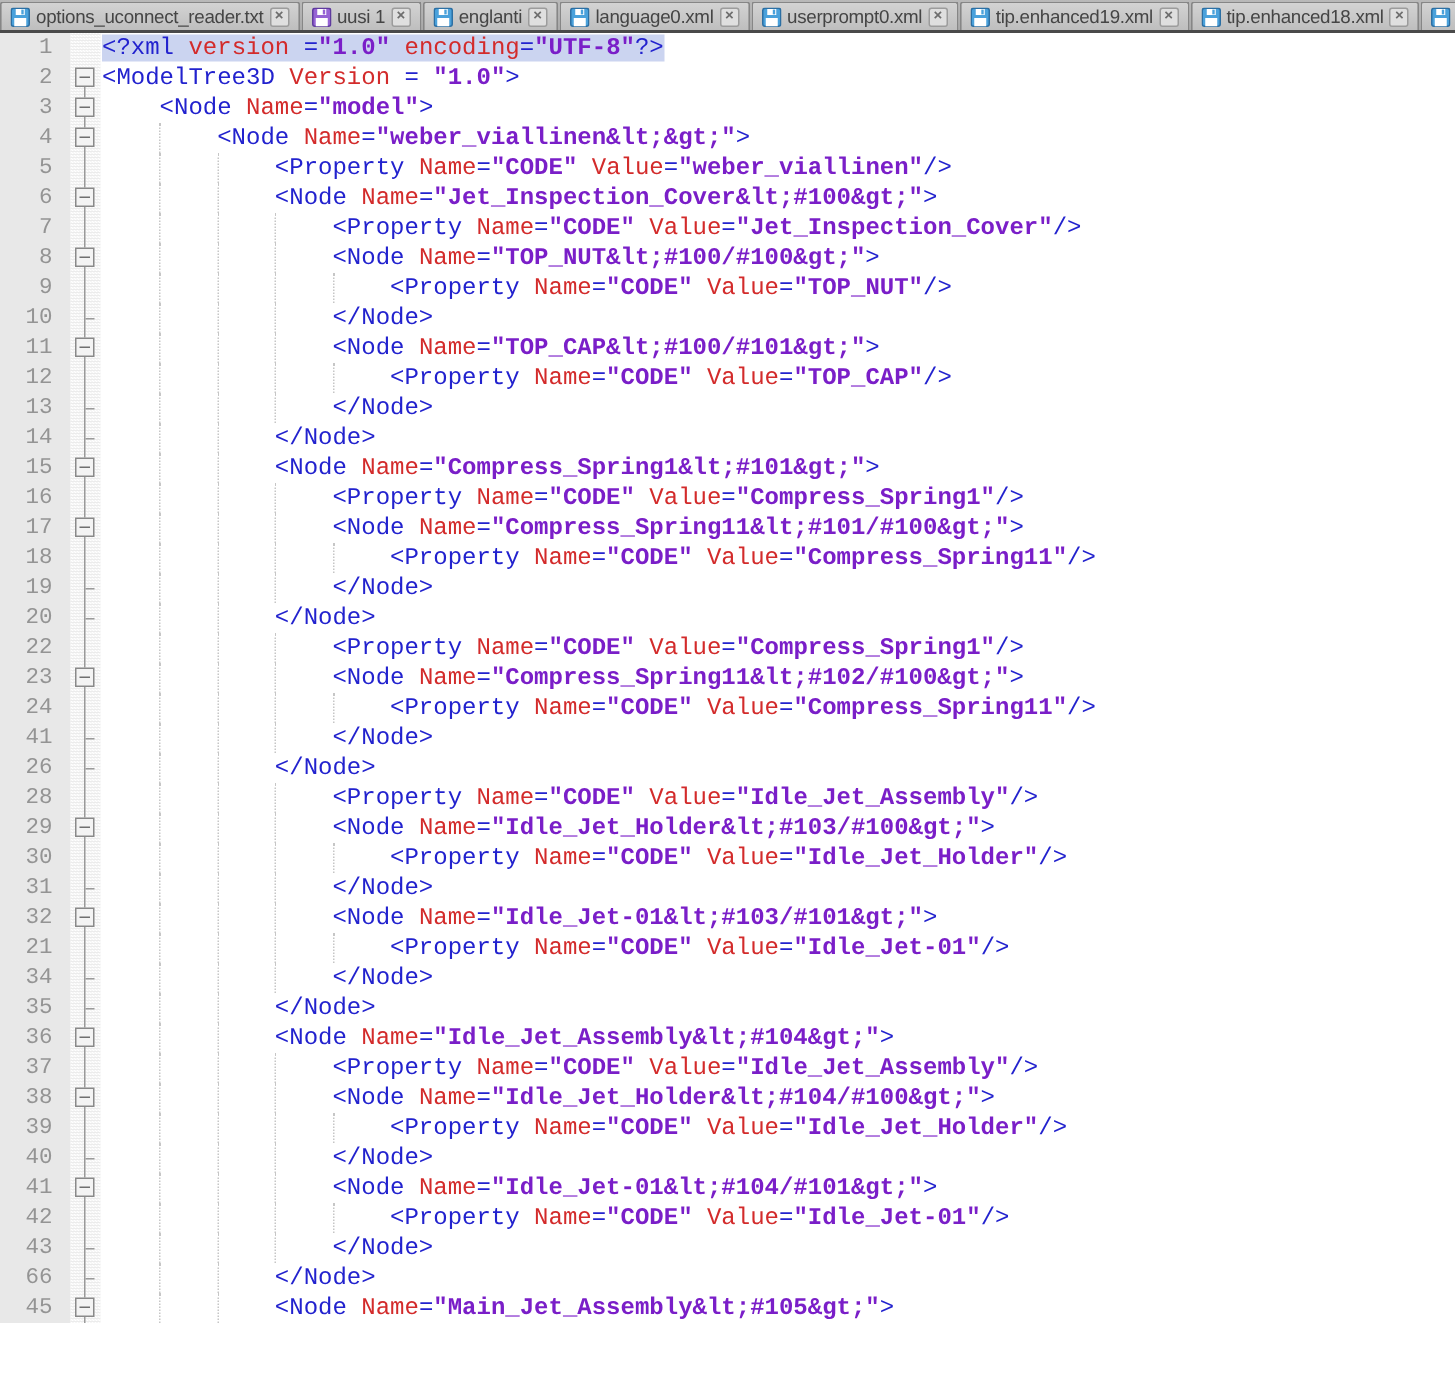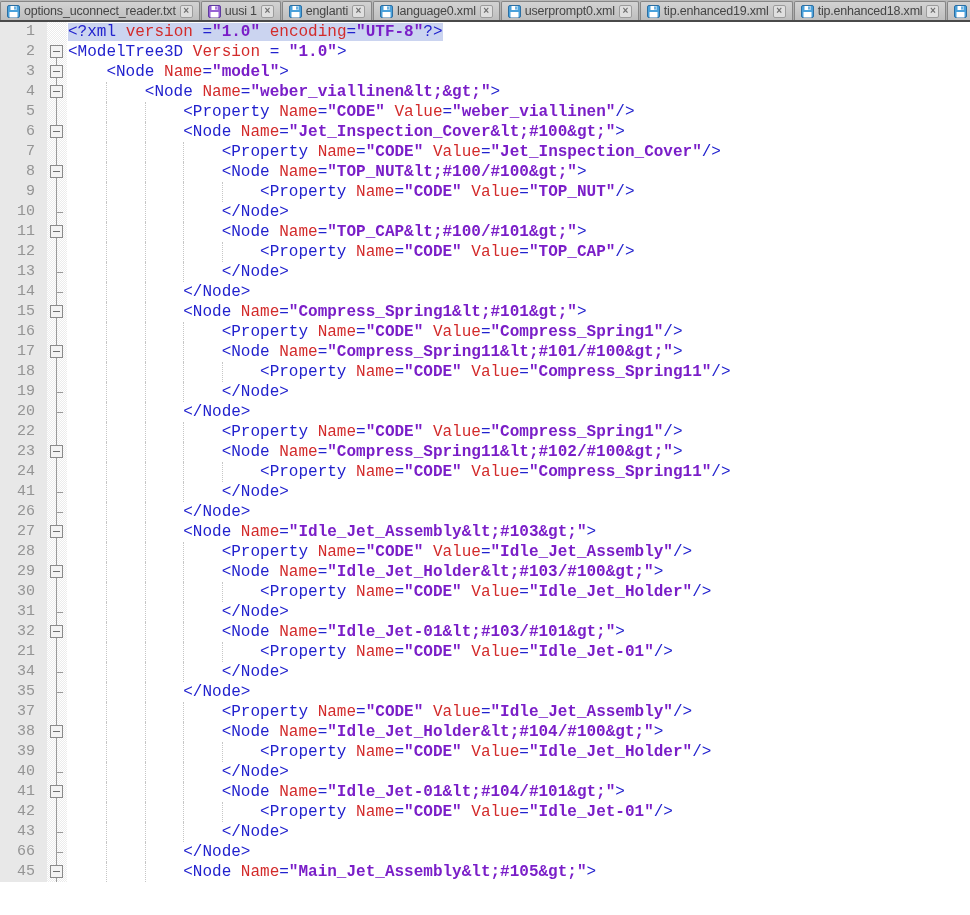--- a/index.html
+++ b/index.html
@@ -349,28 +349,20 @@
     </div>
     <div class="row">
       <div class="ln">26</div>
       <div class="fold">
         <div class="vline"></div>
         <div class="ftick"></div>
       </div>
       <div class="code"><div class="guide" style="left: calc(4ch + 1px);"></div><div class="guide" style="left: calc(8ch + 1px);"></div><span class="seg-p">            </span><span class="seg-t">&lt;/Node&gt;</span></div>
     </div>
     <div class="row">
-      <div class="ln">27</div>
-      <div class="fold">
-        <div class="vline"></div>
-        <div class="fbox"></div>
-      </div>
-      <div class="code"><div class="guide" style="left: calc(4ch + 1px);"></div><div class="guide" style="left: calc(8ch + 1px);"></div><span class="seg-p">            </span><span class="seg-t">&lt;Node</span><span class="seg-p"> </span><span class="seg-a">Name</span><span class="seg-t">=</span><span class="seg-v">"Idle_Jet_Assembly&amp;lt;#103&amp;gt;"</span><span class="seg-t">&gt;</span></div>
-    </div>
-    <div class="row">
       <div class="ln">28</div>
       <div class="fold">
         <div class="vline"></div>
       </div>
       <div class="code"><div class="guide" style="left: calc(4ch + 1px);"></div><div class="guide" style="left: calc(8ch + 1px);"></div><div class="guide" style="left: calc(12ch + 1px);"></div><span class="seg-p">                </span><span class="seg-t">&lt;Property</span><span class="seg-p"> </span><span class="seg-a">Name</span><span class="seg-t">=</span><span class="seg-v">"CODE"</span><span class="seg-p"> </span><span class="seg-a">Value</span><span class="seg-t">=</span><span class="seg-v">"Idle_Jet_Assembly"</span><span class="seg-t">/&gt;</span></div>
     </div>
     <div class="row">
       <div class="ln">29</div>
       <div class="fold">
         <div class="vline"></div>
@@ -416,20 +408,28 @@
       </div>
       <div class="code"><div class="guide" style="left: calc(4ch + 1px);"></div><div class="guide" style="left: calc(8ch + 1px);"></div><div class="guide" style="left: calc(12ch + 1px);"></div><span class="seg-p">                </span><span class="seg-t">&lt;/Node&gt;</span></div>
     </div>
     <div class="row">
       <div class="ln">35</div>
       <div class="fold">
         <div class="vline"></div>
         <div class="ftick"></div>
       </div>
       <div class="code"><div class="guide" style="left: calc(4ch + 1px);"></div><div class="guide" style="left: calc(8ch + 1px);"></div><span class="seg-p">            </span><span class="seg-t">&lt;/Node&gt;</span></div>
+    </div>
+    <div class="row">
+      <div class="ln">36</div>
+      <div class="fold">
+        <div class="vline"></div>
+        <div class="fbox"></div>
+      </div>
+      <div class="code"><div class="guide" style="left: calc(4ch + 1px);"></div><div class="guide" style="left: calc(8ch + 1px);"></div><span class="seg-p">            </span><span class="seg-t">&lt;Node</span><span class="seg-p"> </span><span class="seg-a">Name</span><span class="seg-t">=</span><span class="seg-v">"Idle_Jet_Assembly&amp;lt;#104&amp;gt;"</span><span class="seg-t">&gt;</span></div>
     </div>
     <div class="row">
       <div class="ln">37</div>
       <div class="fold">
         <div class="vline"></div>
       </div>
       <div class="code"><div class="guide" style="left: calc(4ch + 1px);"></div><div class="guide" style="left: calc(8ch + 1px);"></div><div class="guide" style="left: calc(12ch + 1px);"></div><span class="seg-p">                </span><span class="seg-t">&lt;Property</span><span class="seg-p"> </span><span class="seg-a">Name</span><span class="seg-t">=</span><span class="seg-v">"CODE"</span><span class="seg-p"> </span><span class="seg-a">Value</span><span class="seg-t">=</span><span class="seg-v">"Idle_Jet_Assembly"</span><span class="seg-t">/&gt;</span></div>
     </div>
     <div class="row">
       <div class="ln">38</div>

